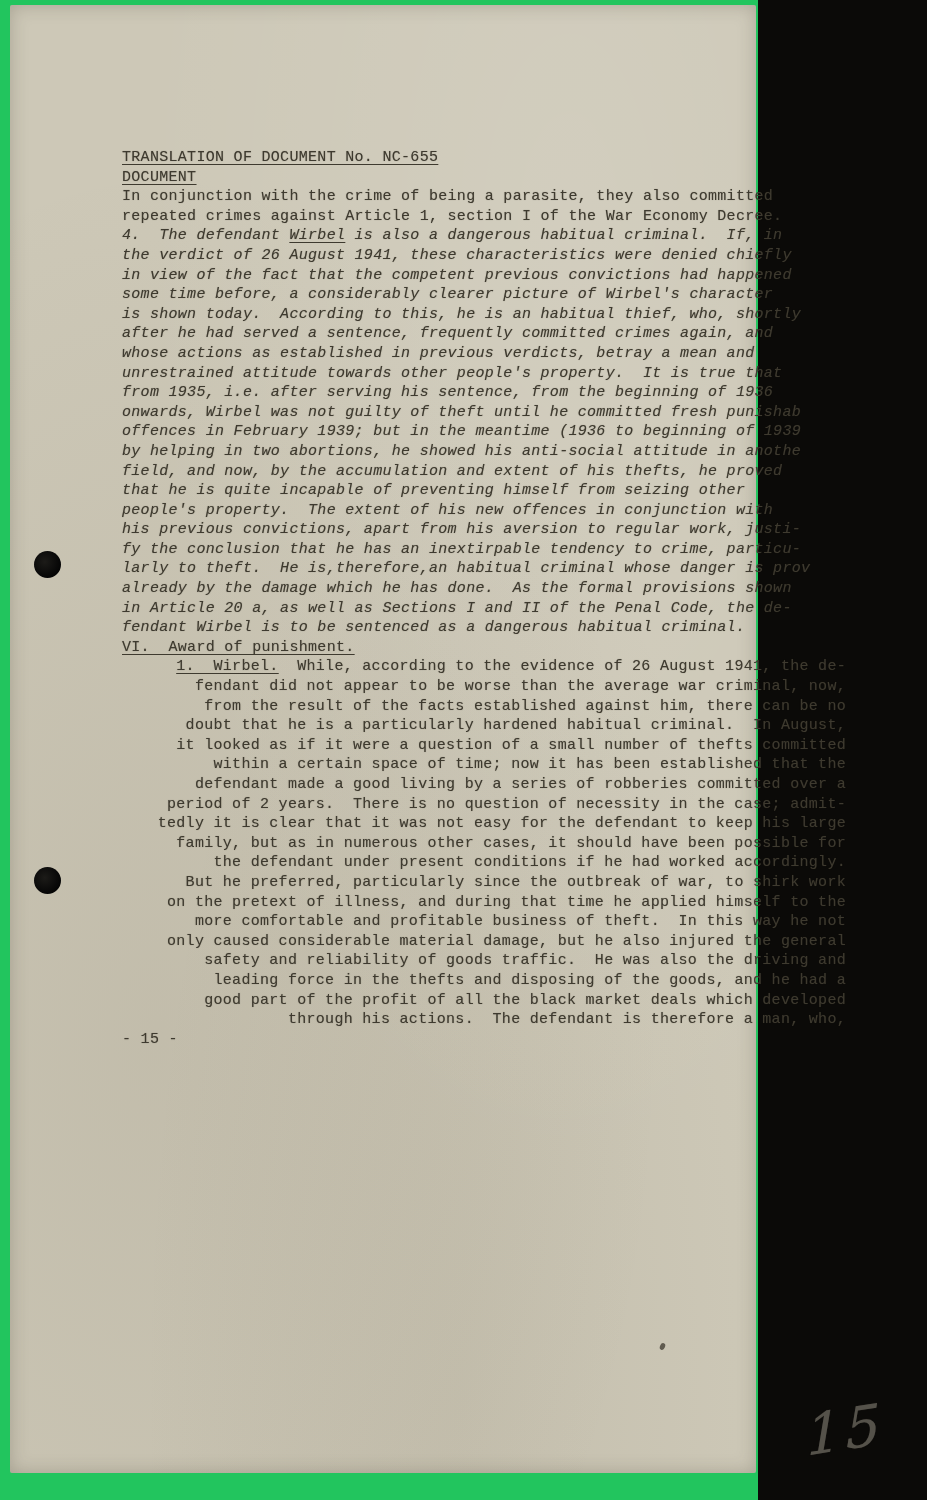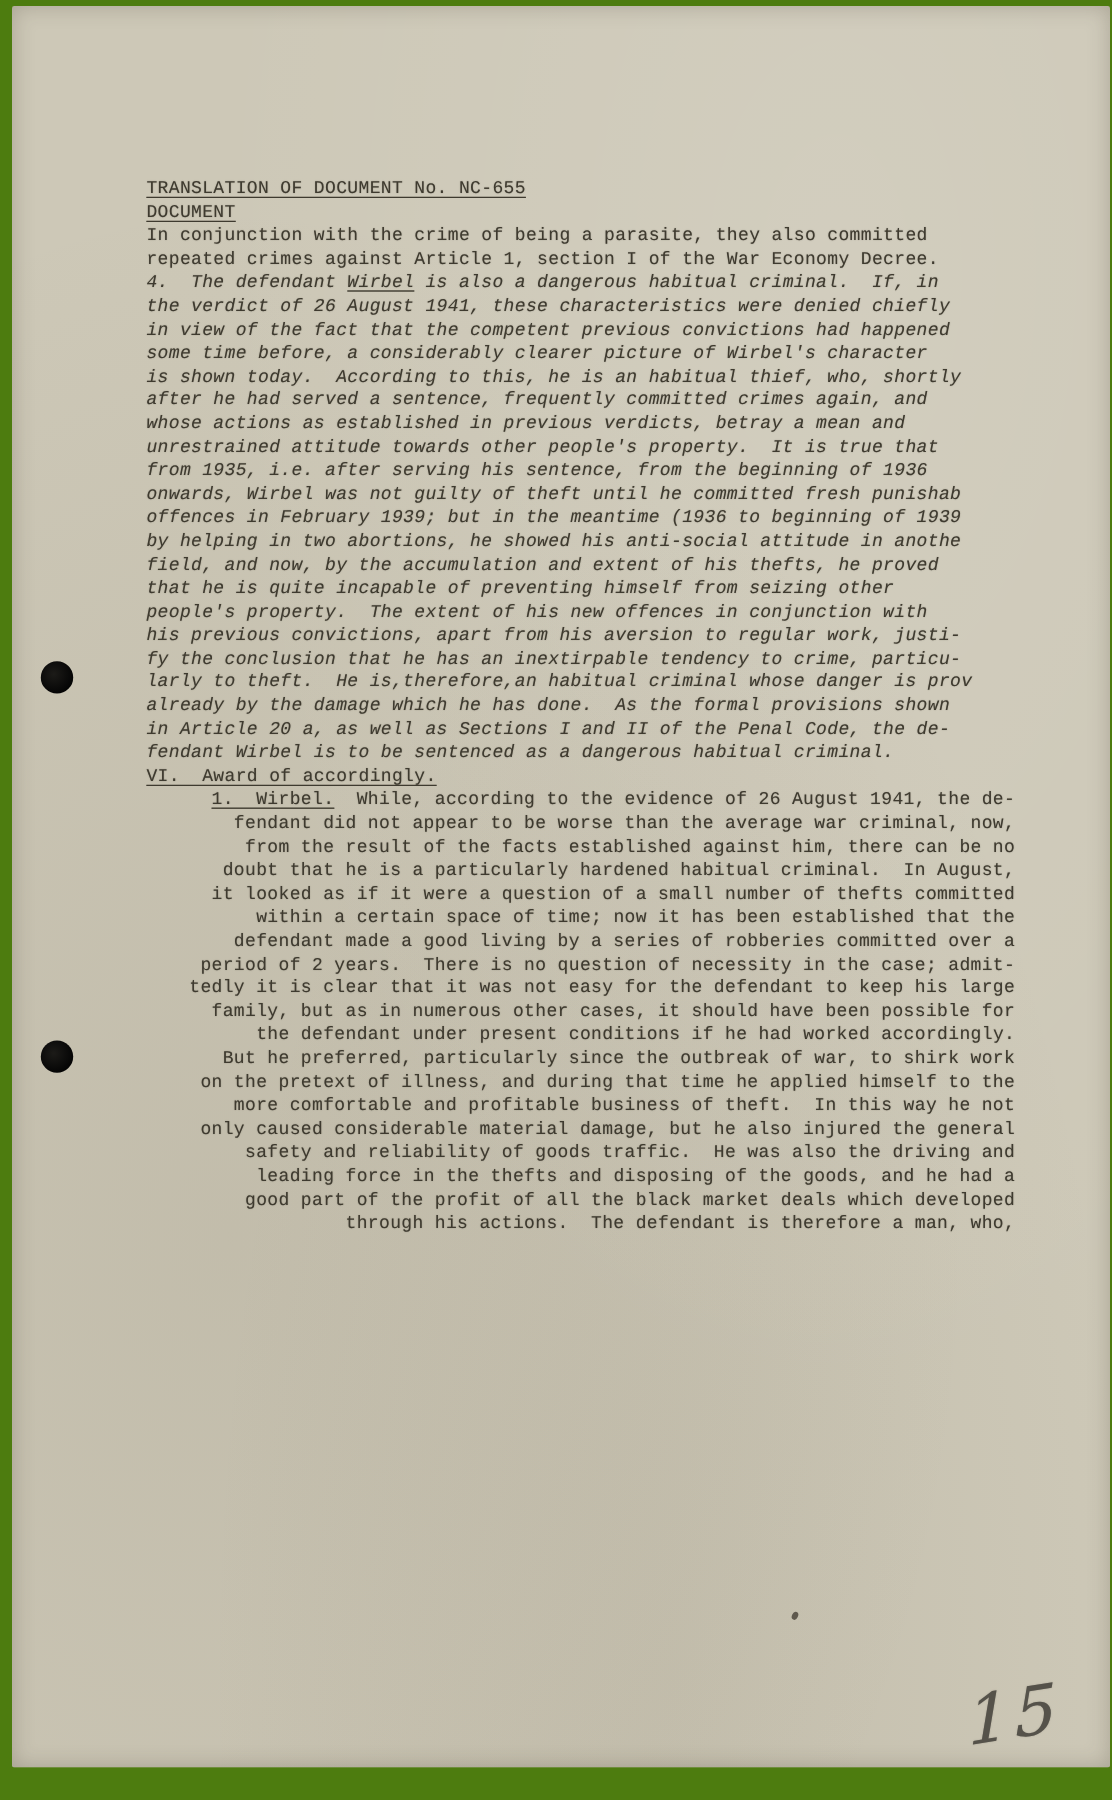--- a/index.html
+++ b/index.html
@@ -5,23 +5,23 @@
   html, body {
     margin: 0;
     padding: 0;
     width: 927px;
     height: 1500px;
     background: #0b0a08;
     overflow: hidden;
   }
   .scan {
     position: relative;
-    width: 927px;
+    width: 758px;
     height: 1500px;
-    background: #4d7c0f;
+    background: #22c55e;
   }
   .paper {
     position: absolute;
     left: 10px;
     top: 5px;
     right: 2px;
     bottom: 27px;
     background-color: #cdc8b7;
     background-image:
       radial-gradient(ellipse at 75% 15%, rgba(255,255,255,0.10), transparent 55%),
@@ -115,35 +115,35 @@
 offences in February 1939; but in the meantime (1936 to beginning of 1939
 by helping in two abortions, he showed his anti-social attitude in anothe
 field, and now, by the accumulation and extent of his thefts, he proved
 that he is quite incapable of preventing himself from seizing other
 people's property.  The extent of his new offences in conjunction with
 his previous convictions, apart from his aversion to regular work, justi-
 fy the conclusion that he has an inextirpable tendency to crime, particu-
 larly to theft.  He is,therefore,an habitual criminal whose danger is prov
 already by the damage which he has done.  As the formal provisions shown
 in Article 20 a, as well as Sections I and II of the Penal Code, the de-
-fendant Wirbel is to be sentenced as a dangerous habitual criminal.</span></p><p class="heading u">VI.  Award of accordingly.</p><p class="para3"><span class="u">1.  Wirbel.</span><span>  While, according to the evidence of 26 August 1941, the de-
+fendant Wirbel is to be sentenced as a dangerous habitual criminal.</span></p><p class="heading u">VI.  Award of punishment.</p><p class="para3"><span class="u">1.  Wirbel.</span><span>  While, according to the evidence of 26 August 1941, the de-
 fendant did not appear to be worse than the average war criminal, now,
 from the result of the facts established against him, there can be no
 doubt that he is a particularly hardened habitual criminal.  In August,
 it looked as if it were a question of a small number of thefts committed
 within a certain space of time; now it has been established that the
 defendant made a good living by a series of robberies committed over a
 period of 2 years.  There is no question of necessity in the case; admit-
 tedly it is clear that it was not easy for the defendant to keep his large
 family, but as in numerous other cases, it should have been possible for
 the defendant under present conditions if he had worked accordingly.
 But he preferred, particularly since the outbreak of war, to shirk work
 on the pretext of illness, and during that time he applied himself to the
 more comfortable and profitable business of theft.  In this way he not
 only caused considerable material damage, but he also injured the general
 safety and reliability of goods traffic.  He was also the driving and
 leading force in the thefts and disposing of the goods, and he had a
 good part of the profit of all the black market deals which developed
-through his actions.  The defendant is therefore a man, who,</span></p></div>
+through his actions.  The defendant is therefore a man, who,</span></p><div class="line pagenum">- 15 -</div></div>
 
     <div class="handwritten">15</div>
   </div>
 </div>
 
 </body></html>

